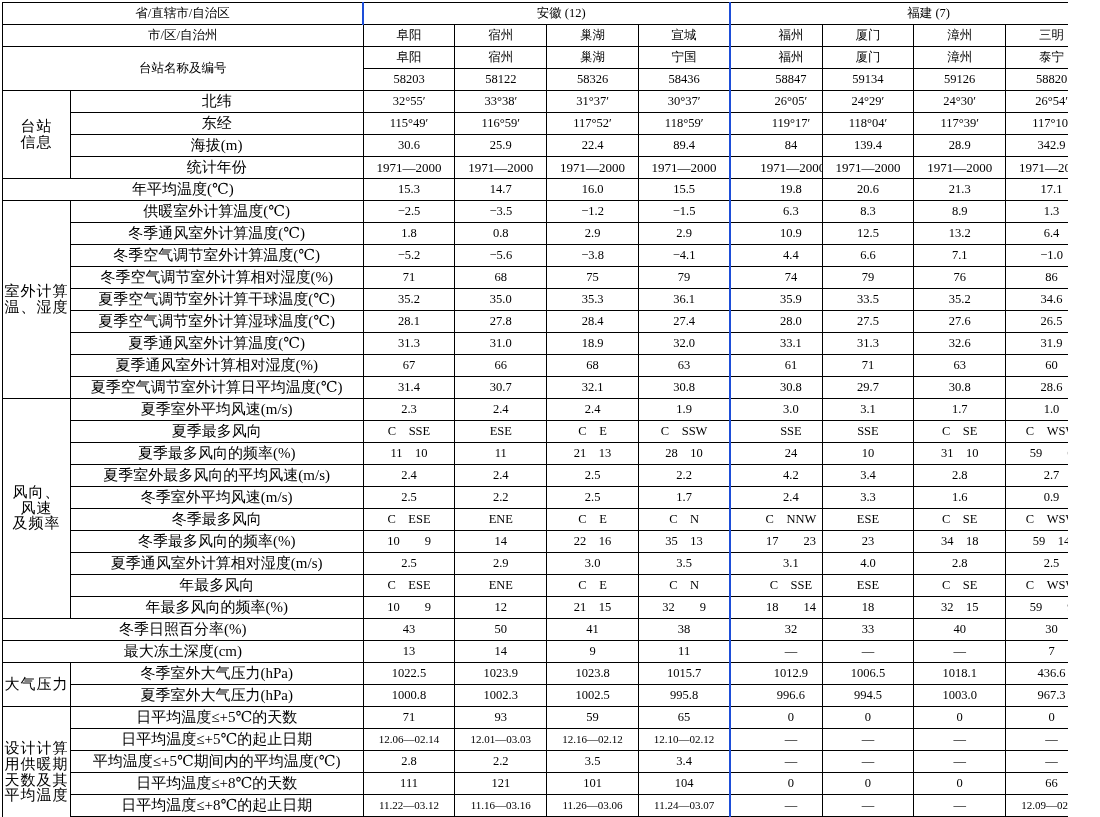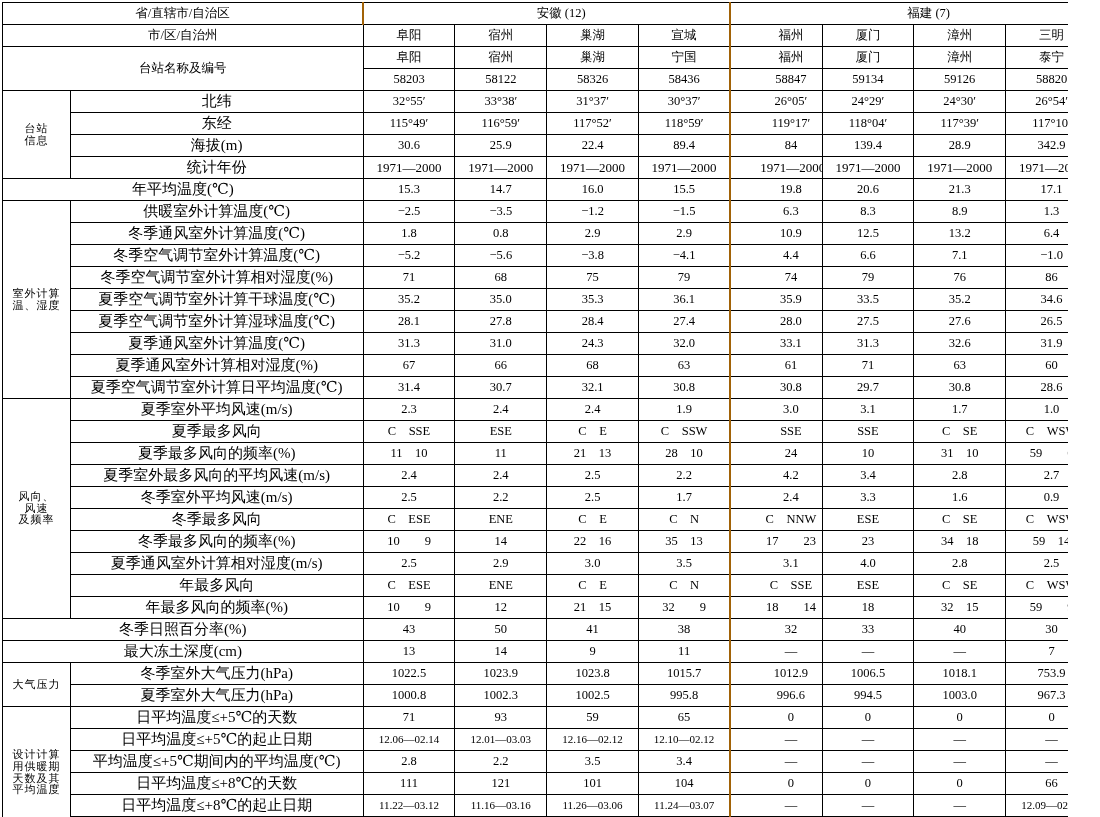--- a/index.html
+++ b/index.html
@@ -2,22 +2,22 @@
 <html><head>
 <meta charset="utf-8">
 <style>
   html,body{margin:0;padding:0;background:#fff;}
   body{font-family:"Liberation Serif","DejaVu Serif",serif;}
   #sheet{width:1068px;height:817px;position:relative;overflow:hidden;}
   table{border-collapse:collapse;width:1096px;margin:2px;table-layout:fixed;}
   td,th{border:1px solid #000;font-size:12.5px;text-align:center;padding:0;
         line-height:1.05;font-weight:normal;height:21px;overflow:hidden;white-space:nowrap;}
   .rowlab{text-align:center;font-size:15px;}
-  .grouplab{font-size:11px;letter-spacing:1px;}
-  .thick-left{border-left:2px solid #a16207;padding-left:29px;}
+  .grouplab{font-size:15px;letter-spacing:1px;}
+  .thick-left{border-left:2px solid #1d4ed8;padding-left:29px;}
   .sm{font-size:13px;}
   .xs{font-size:11px;margin-top:21px;}
 </style>
 </head>
 <body>
 
 <div id="sheet">
   <table>
     <colgroup>
       <col style="width:62px">
@@ -195,21 +195,21 @@
           <td>27.4</td>
           <td class="thick-left ">28.0</td>
           <td>27.5</td>
           <td>27.6</td>
           <td>26.5</td>
         </tr>
         <tr>
           <td class="rowlab">夏季通风室外计算温度(℃)</td>
           <td>31.3</td>
           <td>31.0</td>
-          <td>24.3</td>
+          <td>18.9</td>
           <td>32.0</td>
           <td class="thick-left ">33.1</td>
           <td>31.3</td>
           <td>32.6</td>
           <td>31.9</td>
         </tr>
         <tr>
           <td class="rowlab">夏季通风室外计算相对湿度(%)</td>
           <td>67</td>
           <td>66</td>
@@ -373,21 +373,21 @@
             <div>大气压力</div>
           </td>
           <td class="rowlab">冬季室外大气压力(hPa)</td>
           <td>1022.5</td>
           <td>1023.9</td>
           <td>1023.8</td>
           <td>1015.7</td>
           <td class="thick-left ">1012.9</td>
           <td>1006.5</td>
           <td>1018.1</td>
-          <td>753.9</td>
+          <td>436.6</td>
         </tr>
         <tr>
           <td class="rowlab">夏季室外大气压力(hPa)</td>
           <td>1000.8</td>
           <td>1002.3</td>
           <td>1002.5</td>
           <td>995.8</td>
           <td class="thick-left ">996.6</td>
           <td>994.5</td>
           <td>1003.0</td>

